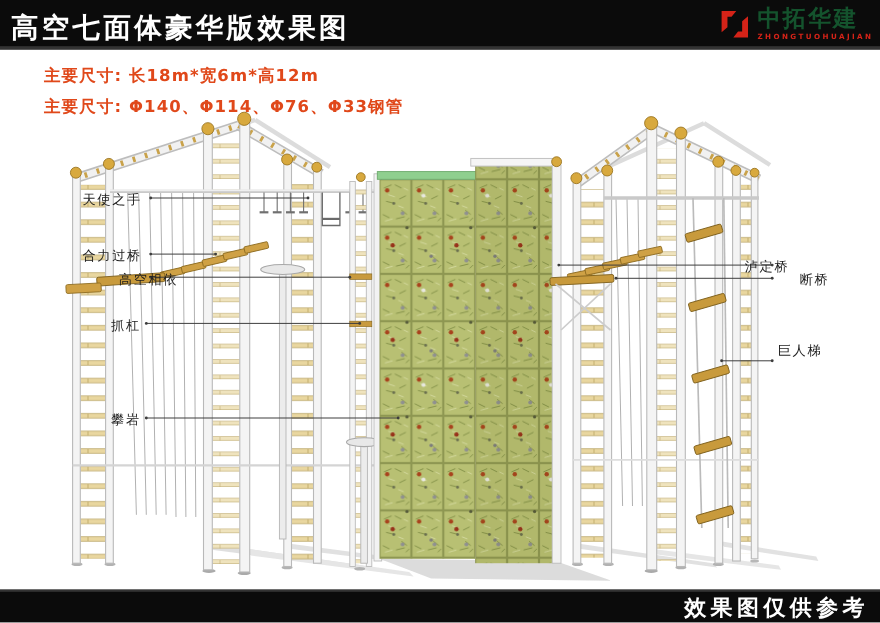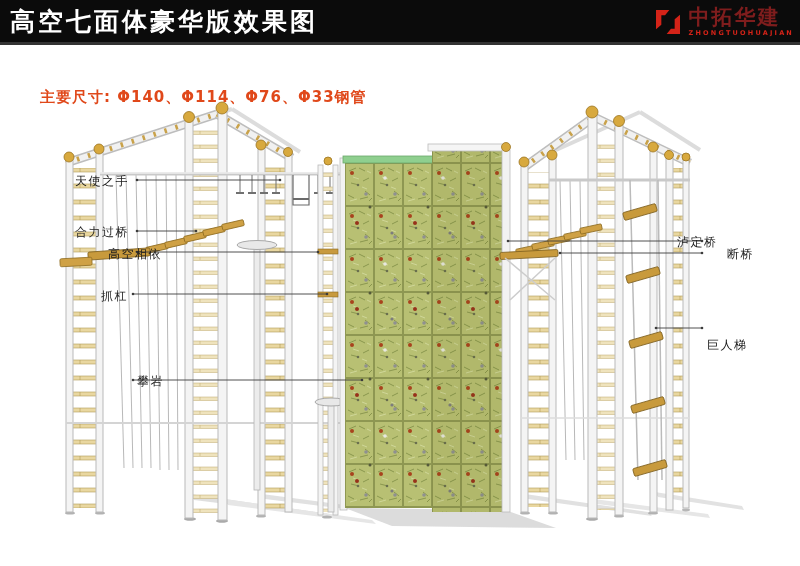--- a/index.html
+++ b/index.html
@@ -1,66 +1,67 @@
 <!DOCTYPE html>
 <html><head>
 <meta charset="utf-8">
 <style>
   html,body{margin:0;padding:0;background:#888;}
   .page{position:relative;width:800px;height:566px;background:#ffffff;overflow:hidden;
         font-family:"DejaVu Sans","Liberation Sans",sans-serif;}
   
   .bar{position:absolute;left:0;right:0;background:#0b0b0b;}
-  .bar.header{top:0;height:42px;border-bottom:3px solid #333;display:flex;align-items:center;}
+  .bar.header{top:0;height:42px;border-bottom:3px solid #333;display:flex;align-items:flex-end;}
   .bar.footer{bottom:0;height:28px;border-top:2px solid #333;display:flex;align-items:center;justify-content:flex-end;}
   .page-title{color:#fff;font-size:25px;font-weight:bold;letter-spacing:3px;margin-left:10px;white-space:nowrap;}
   .footer-note{color:#fff;font-size:20px;font-weight:bold;letter-spacing:4px;margin-right:10px;}
   
   .logo{position:absolute;top:3px;right:6px;height:38px;display:flex;align-items:center;gap:5px;}
   .logo .txt{display:flex;flex-direction:column;line-height:1;}
-  .logo .name{color:#7f1d1d;font-size:21px;font-weight:bold;letter-spacing:2px;}
+  .logo .name{color:#14532d;font-size:21px;font-weight:bold;letter-spacing:2px;}
   .logo .sub{color:#d42318;font-size:6.5px;letter-spacing:2.2px;margin-top:2px;font-weight:bold;}
   
   .spec{position:absolute;left:40px;color:#e0481a;font-size:15px;font-weight:bold;letter-spacing:1px;white-space:nowrap;}
   .spec.dim{top:60px;}
   .spec.mat{top:88px;}
   
   .scene{position:absolute;left:0;top:0;width:800px;height:566px;pointer-events:none;}
   
   .callout{position:absolute;font-family:"DejaVu Serif","Liberation Serif",serif;
            font-size:12px;color:#1c1c1c;letter-spacing:1.5px;white-space:nowrap;}
   .callout.l{text-align:right;font-family:Liberation Serif, serif;}
   .co-angel{top:173px;right:671px;}
   .co-heli{top:224px;right:671px;}
   .co-gaokong{top:246px;right:638px;}
   .co-zhua{top:288px;right:672px;}
-  .co-pan{top:373px;right:636px;}
+  .co-pan{top:373px;right:672px;}
   .co-luding{top:234px;left:677px;}
   .co-duan{top:246px;left:707px;margin-left:20px;}
-  .co-juren{top:337px;left:707px;}
+  .co-juren{top:311px;left:707px;}
 </style>
 </head>
 <body>
 
 <div class="page">
 
   <div class="bar header">
     <div class="page-title">高空七面体豪华版效果图</div>
   </div>
   <div class="logo">
     <svg width="32" height="32" viewBox="0 0 24 24">
       <path d="M3,3 h10 l-3.2,4 h-2.8 v7 l-4,3.5 z" fill="#d42318"></path>
       <path d="M21,21 h-10 l3.2,-4 h2.8 v-7 l4,-3.5 z" fill="#d42318"></path>
     </svg>
     <div class="txt">
       <span class="name">中拓华建</span>
       <span class="sub">ZHONGTUOHUAJIAN</span>
     </div>
   </div>
 
+  <div class="spec dim">主要尺寸: 长18m*宽6m*高12m</div>
   <div class="spec mat">主要尺寸: Φ140、Φ114、Φ76、Φ33钢管</div>
 
   <svg class="scene" viewBox="0 0 800 566">
     <defs>
       <pattern id="rungA" x="0" y="2" width="20" height="16" patternUnits="userSpaceOnUse">
         <rect x="0" y="6" width="20" height="4" fill="#e9d7a0" stroke="#b09a55" stroke-width="0.6"></rect>
       </pattern>
       <pattern id="rungB" x="0" y="0" width="20" height="14" patternUnits="userSpaceOnUse">
         <rect x="0" y="5" width="20" height="3.5" fill="#efe3bd" stroke="#bda86a" stroke-width="0.5"></rect>
       </pattern>
@@ -304,14 +305,17 @@
 
   <div class="callout l co-angel">天使之手</div>
   <div class="callout l co-heli">合力过桥</div>
   <div class="callout l co-gaokong">高空相依</div>
   <div class="callout l co-zhua">抓杠</div>
   <div class="callout l co-pan">攀岩</div>
   <div class="callout r co-luding">泸定桥</div>
   <div class="callout r co-duan">断桥</div>
   <div class="callout r co-juren">巨人梯</div>
 
+  <div class="bar footer">
+    <div class="footer-note">效果图仅供参考</div>
+  </div>
 
 </div>
 
 </body></html>

